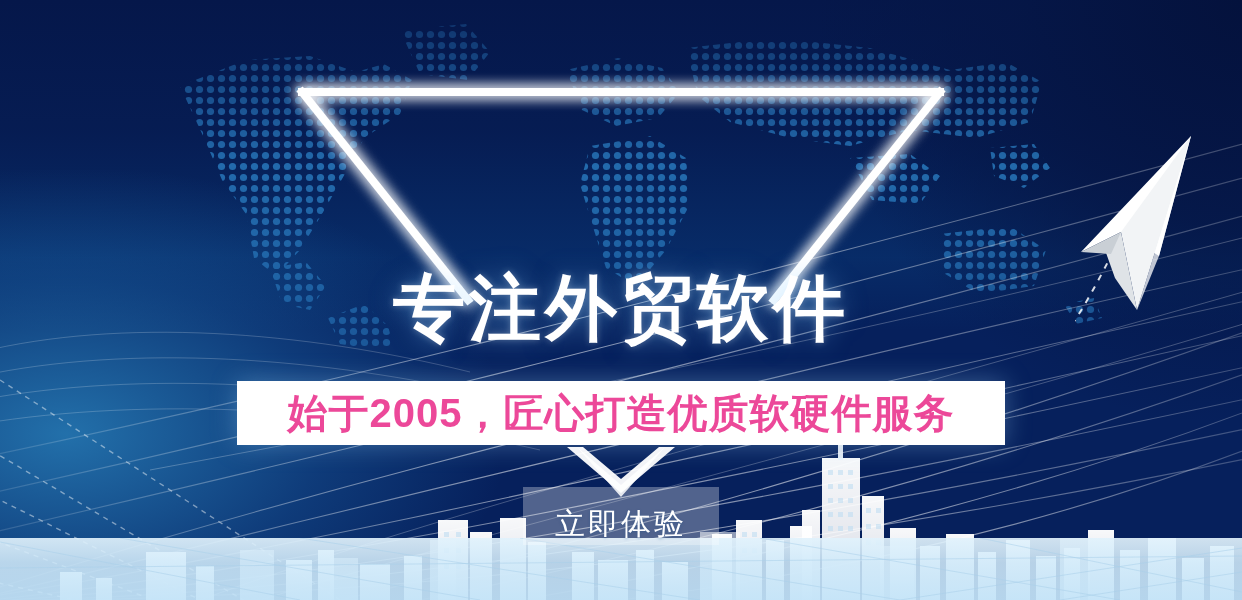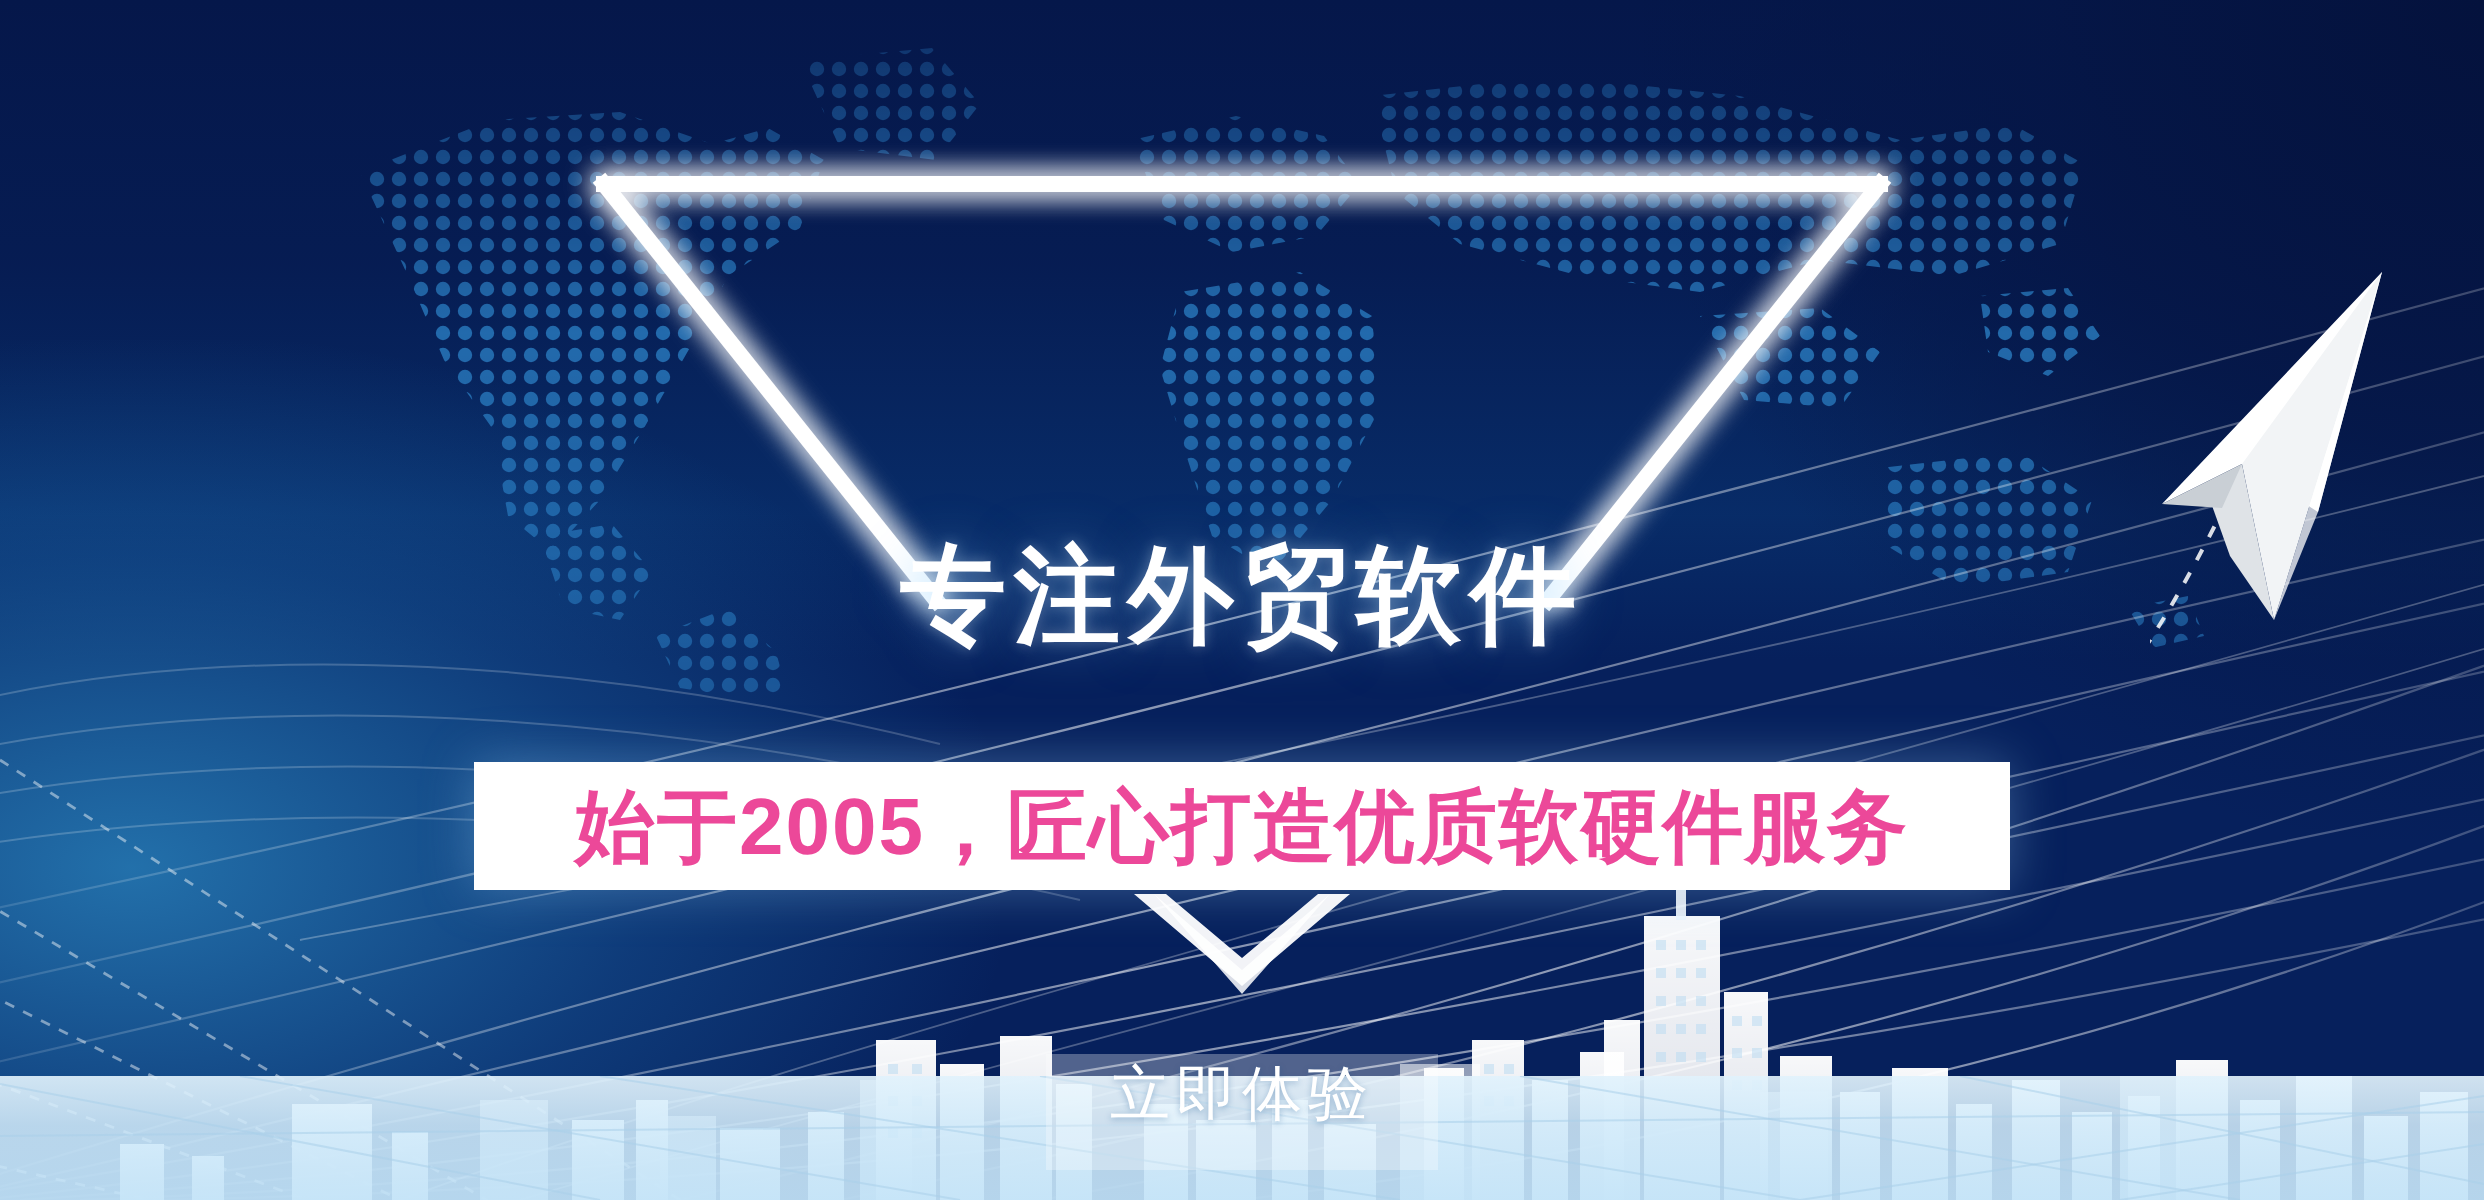--- a/index.html
+++ b/index.html
@@ -78,21 +78,21 @@
     line-height:1;
     font-weight:400;
     letter-spacing:2px;
     text-shadow:0 0 26px rgba(120,200,255,.55), 0 0 8px rgba(255,255,255,.35);
     font-family:"Liberation Sans","DejaVu Sans",sans-serif;
   }
   .headline-main{
     position:absolute; left:0; right:0; top:272px;
     text-align:center;
     color:#ffffff;
-    font-size:53px;
+    font-size:72px;
     line-height:1;
     font-weight:700;
     letter-spacing:4px;
     text-shadow:0 0 24px rgba(120,200,255,.5), 0 0 7px rgba(255,255,255,.3);
     font-family:"Liberation Sans","DejaVu Sans",sans-serif;
   }
 
   .subtitle-box{
     position:absolute;
     left:237px; top:381px;
@@ -113,23 +113,22 @@
   .chevron{
     position:absolute; left:563px; top:447px; width:116px; height:52px;
   }
   .chevron svg{display:block;width:100%;height:100%;}
 
   .cta{
     position:absolute;
     left:523px; top:487px;
     width:196px; height:58px;
     background:rgba(255,255,255,.30);
-    display:flex;align-items:flex-start;justify-content:center;
+    display:flex;align-items:flex-end;justify-content:center;
     cursor:pointer;
-    margin-top:40px;
   }
   .cta-label{
     color:#ffffff;
     font-size:30px;
     font-weight:400;
     letter-spacing:3px;
     white-space:nowrap;
     text-shadow:0 1px 3px rgba(20,80,140,.35);
     font-family:"Liberation Sans","DejaVu Sans",sans-serif;
   }

